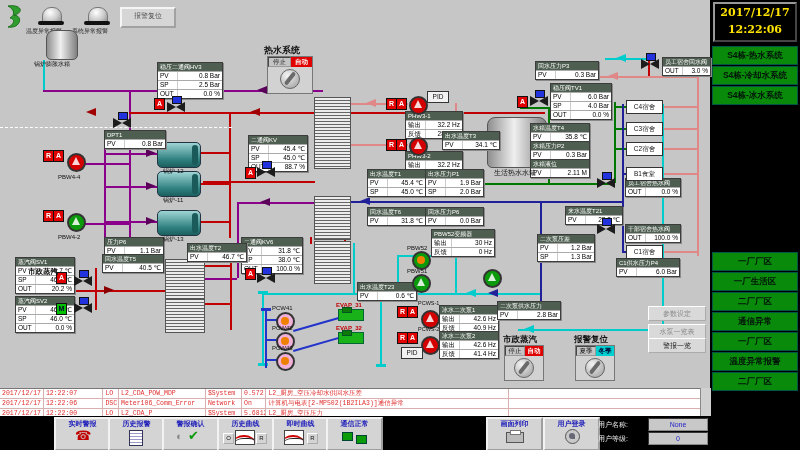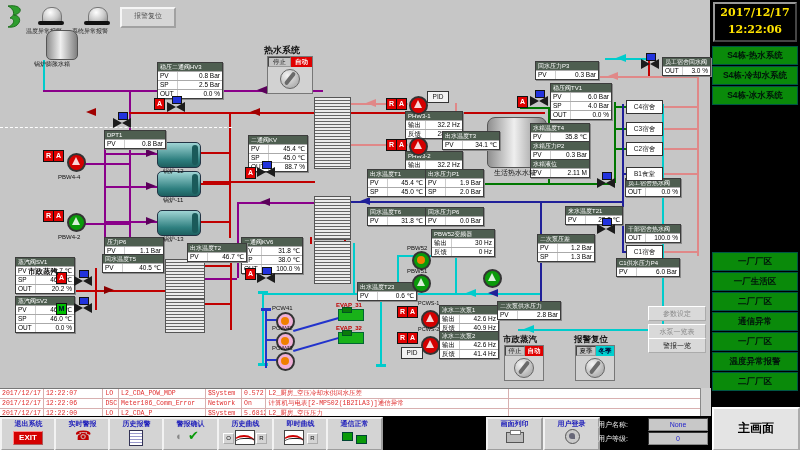--- a/index.html
+++ b/index.html
@@ -690,26 +690,20 @@
         <span class="alcell" style="width: 86px;">L2_CDA_P</span>
         <span class="alcell" style="width: 34px;">$System</span>
         <span class="alcell" style="width: 22px;">5.68125</span>
         <span class="alcell" style="width: 246px;">L2_厨房_空压压力</span>
         <span class="alcell" style="width: 203px;"></span>
       </div>
     </div>
   <div class="alscroll"></div>
 
   <div class="toolbar">
-    <div class="tcell" style="left:0">
-      <span class="tlabel">退出系统</span>
-      <div class="ticon">
-          <div class="exitico">EXIT</div>
-        </div>
-    </div>
     <div class="tcell" style="left:54px">
       <span class="tlabel">实时警报</span>
       <div class="ticon">
           <span class="glyph" style="left:19px;top:1px;color:#c00000">☎</span>
         </div>
     </div>
     <div class="tcell" style="left:108px">
       <span class="tlabel">历史报警</span>
       <div class="ticon">
           <div class="bookico"></div>
@@ -777,16 +771,15 @@
       </div>
     <div id="areabtns">
         <div class="areabtn" style="top: 252px;">一厂厂区</div>
         <div class="areabtn" style="top: 272px;">一厂生活区</div>
         <div class="areabtn" style="top: 292px;">二厂厂区</div>
         <div class="areabtn" style="top: 312px;">通信异常</div>
         <div class="areabtn" style="top: 332px;">一厂厂区</div>
         <div class="areabtn" style="top: 352px;">温度异常报警</div>
         <div class="areabtn" style="top: 372px;">二厂厂区</div>
       </div>
-    <div class="mainbtn">主画面</div>
   </div>
 
 </div>
 
 </body></html>

